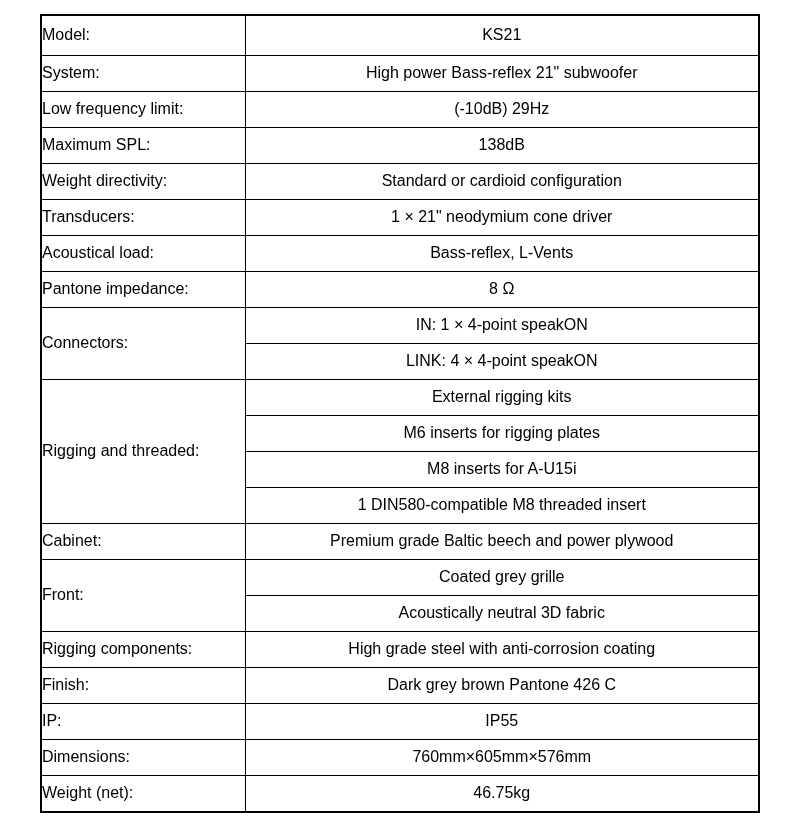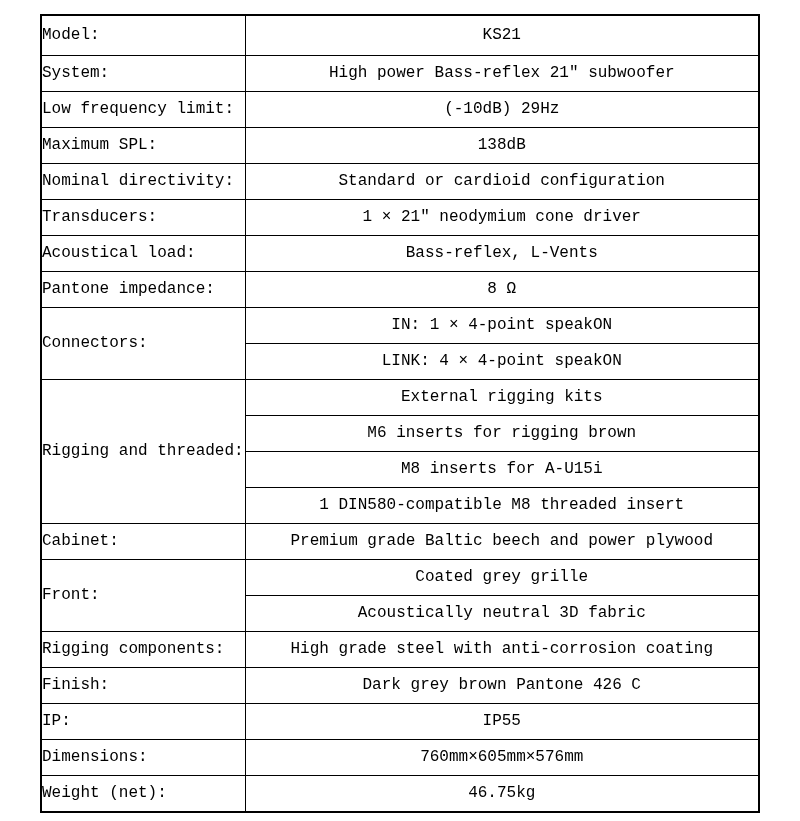--- a/index.html
+++ b/index.html
@@ -20,21 +20,20 @@
   }
   table.spec-table {
     position: absolute;
     left: 40px;
     top: 14px;
     width: 718px;
     border-collapse: collapse;
     table-layout: fixed;
     border: 2px solid #000000;
     background: #ffffff;
-    font-family: Liberation Mono, monospace;
   }
   table.spec-table col.label-col { width: 204px; }
   table.spec-table col.value-col { width: 514px; }
   table.spec-table td {
     border: 1.5px solid #000000;
     font-size: 16px;
     line-height: 1.15;
     height: 35px;
     padding: 0;
     vertical-align: middle;
@@ -72,21 +71,21 @@
         </tr>
         <tr>
           <td class="label-cell">Low frequency limit:</td>
           <td class="value-cell">(-10dB) 29Hz</td>
         </tr>
         <tr>
           <td class="label-cell">Maximum SPL:</td>
           <td class="value-cell">138dB</td>
         </tr>
         <tr>
-          <td class="label-cell">Nominal directivity:</td>
+          <td class="label-cell">Weight directivity:</td>
           <td class="value-cell">Standard or cardioid configuration</td>
         </tr>
         <tr>
           <td class="label-cell">Transducers:</td>
           <td class="value-cell">1 × 21" neodymium cone driver</td>
         </tr>
         <tr>
           <td class="label-cell">Acoustical load:</td>
           <td class="value-cell">Bass-reflex, L-Vents</td>
         </tr>
@@ -99,21 +98,21 @@
           <td class="value-cell">IN: 1 × 4-point speakON</td>
         </tr>
         <tr>
           <td class="value-cell">LINK: 4 × 4-point speakON</td>
         </tr>
         <tr>
           <td class="label-cell" rowspan="4">Rigging and threaded:</td>
           <td class="value-cell">External rigging kits</td>
         </tr>
         <tr>
-          <td class="value-cell">M6 inserts for rigging brown</td>
+          <td class="value-cell">M6 inserts for rigging plates</td>
         </tr>
         <tr>
           <td class="value-cell">M8 inserts for A-U15i</td>
         </tr>
         <tr>
           <td class="value-cell">1 DIN580-compatible M8 threaded insert</td>
         </tr>
         <tr>
           <td class="label-cell">Cabinet:</td>
           <td class="value-cell">Premium grade Baltic beech and power plywood</td>

